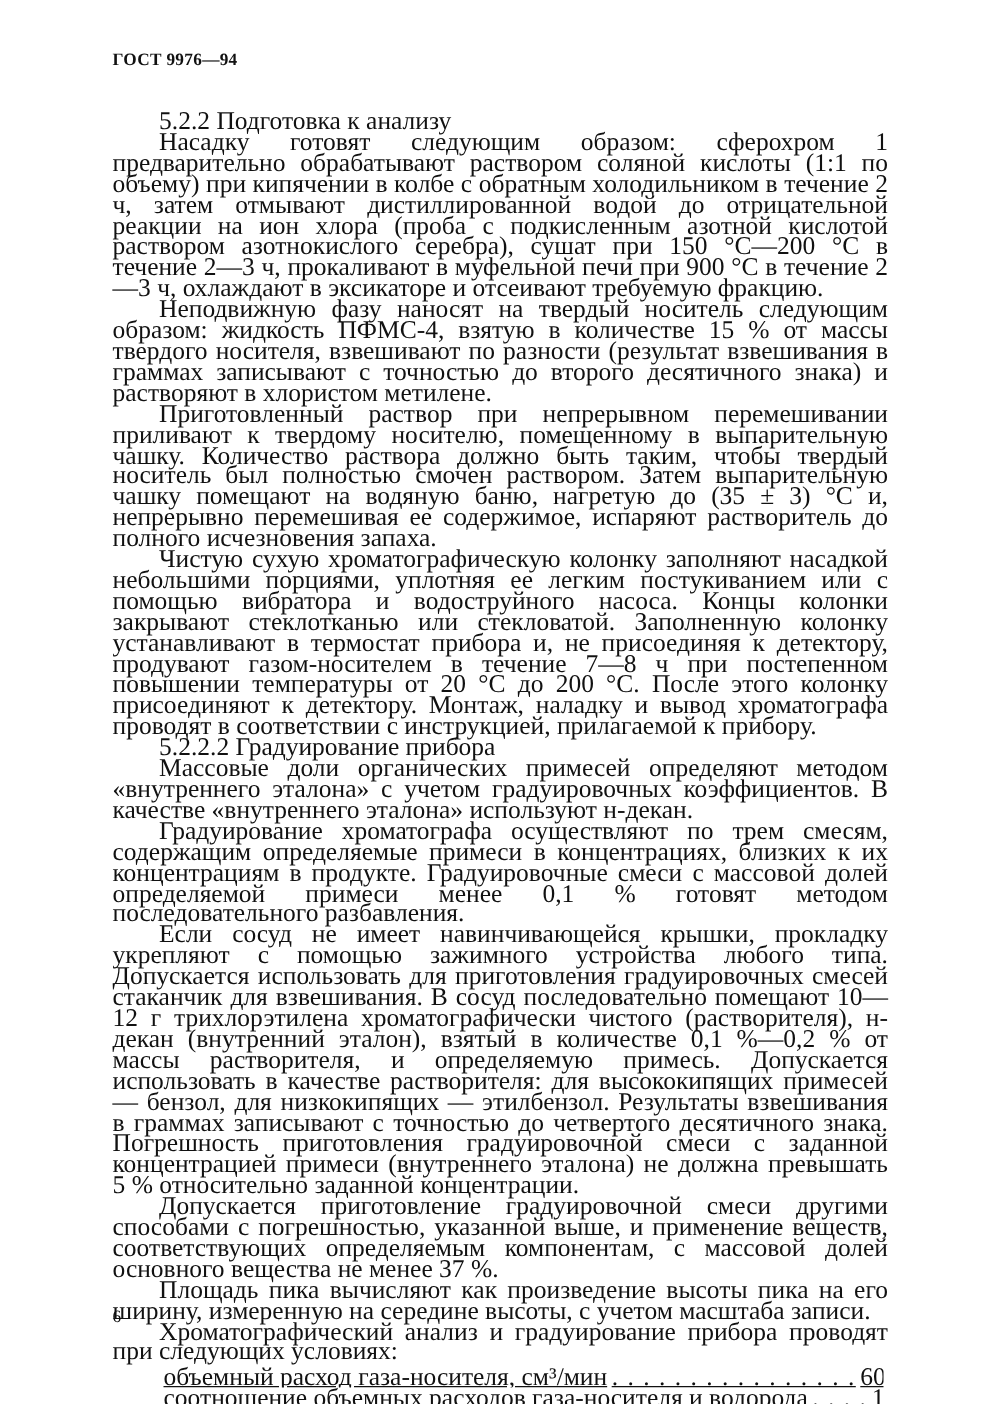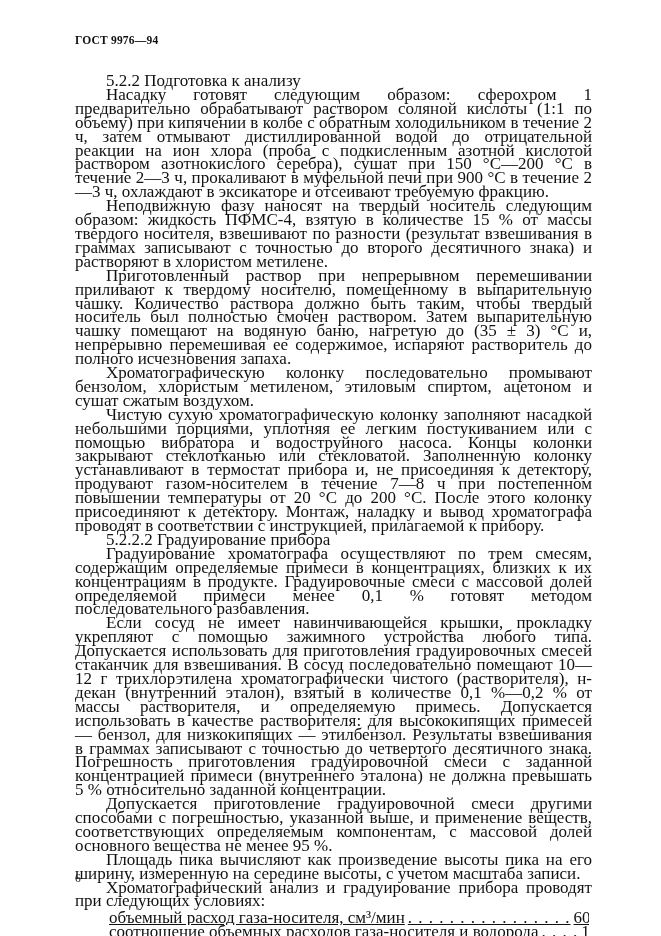--- a/index.html
+++ b/index.html
@@ -65,26 +65,26 @@
 <div class="page">
 
   <div class="doc-header">ГОСТ 9976—94</div>
 
   <div class="content">
 
     <p class="para">5.2.2  Подготовка к анализу</p>
     <p class="para">Насадку готовят следующим образом: сферохром 1 предварительно обрабатывают раствором соляной кислоты (1:1 по объему) при кипячении в колбе с обратным холодильником в течение 2 ч, затем отмывают дистиллированной водой до отрицательной реакции на ион хлора (проба с подкисленным азотной кислотой раствором азотнокислого серебра), сушат при 150 °С—200 °С в течение 2—3 ч, прокаливают в муфельной печи при 900 °С в течение 2—3 ч, охлаждают в эксикаторе и отсеивают требуемую фракцию.</p>
     <p class="para">Неподвижную фазу наносят на твердый носитель следующим образом: жидкость ПФМС-4, взятую в количестве 15 % от массы твердого носителя, взвешивают по разности (результат взвешивания в граммах записывают с точностью до второго десятичного знака) и растворяют в хлористом метилене.</p>
     <p class="para">Приготовленный раствор при непрерывном перемешивании приливают к твердому носителю, помещенному в выпарительную чашку. Количество раствора должно быть таким, чтобы твердый носитель был полностью смочен раствором. Затем выпарительную чашку помещают на водяную баню, нагретую до (35 ± 3) °С и, непрерывно перемешивая ее содержимое, испаряют растворитель до полного исчезновения запаха.</p>
-    <p class="para">Хроматографическую колонку последовательно промывают бензолом, хлористым метиленом, этиловым спиртом, ацетоном и сушат сжатым воздухом.</p>
     <p class="para">Чистую сухую хроматографическую колонку заполняют насадкой небольшими порциями, уплотняя ее легким постукиванием или с помощью вибратора и водоструйного насоса. Концы колонки закрывают стеклотканью или стекловатой. Заполненную колонку устанавливают в термостат прибора и, не присоединяя к детектору, продувают газом-носителем в течение 7—8 ч при постепенном повышении температуры от 20 °С до 200 °С. После этого колонку присоединяют к детектору. Монтаж, наладку и вывод хроматографа проводят в соответствии с инструкцией, прилагаемой к прибору.</p>
     <p class="para">5.2.2.2  Градуирование прибора</p>
+    <p class="para">Массовые доли органических примесей определяют методом «внутреннего эталона» с учетом градуировочных коэффициентов. В качестве «внутреннего эталона» используют н-декан.</p>
     <p class="para">Градуирование хроматографа осуществляют по трем смесям, содержащим определяемые примеси в концентрациях, близких к их концентрациям в продукте. Градуировочные смеси с массовой долей определяемой примеси менее 0,1 % готовят методом последовательного разбавления.</p>
     <p class="para">Если сосуд не имеет навинчивающейся крышки, прокладку укрепляют с помощью зажимного устройства любого типа. Допускается использовать для приготовления градуировочных смесей стаканчик для взвешивания. В сосуд последовательно помещают 10—12 г трихлорэтилена хроматографически чистого (растворителя), н-декан (внутренний эталон), взятый в количестве 0,1 %—0,2 % от массы растворителя, и определяемую примесь. Допускается использовать в качестве растворителя: для высококипящих примесей — бензол, для низкокипящих — этилбензол. Результаты взвешивания в граммах записывают с точностью до четвертого десятичного знака. Погрешность приготовления градуировочной смеси с заданной концентрацией примеси (внутреннего эталона) не должна превышать 5 % относительно заданной концентрации.</p>
-    <p class="para">Допускается приготовление градуировочной смеси другими способами с погрешностью, указанной выше, и применение веществ, соответствующих определяемым компонентам, с массовой долей основного вещества не менее 95 %.</p>
+    <p class="para">Допускается приготовление градуировочной смеси другими способами с погрешностью, указанной выше, и применение веществ, соответствующих определяемым компонентам, с массовой долей основного вещества не менее 37 %.</p>
     <p class="para">Площадь пика вычисляют как произведение высоты пика на его ширину, измеренную на середине высоты, с учетом масштаба записи.</p>
     <p class="para">Хроматографический анализ и градуирование прибора проводят при следующих условиях:</p>
 
     <div class="conditions">
       <div class="cond-row">
         <span>объемный расход газа-носителя, см³/мин</span><span class="cond-dots">. . . . . . . . . . . . . . . .</span><span>60—80</span>
       </div>
       <div class="cond-row">
         <span>соотношение объемных расходов газа-носителя и водорода</span><span class="cond-dots">. . . .</span><span>1:1</span>
       </div>

